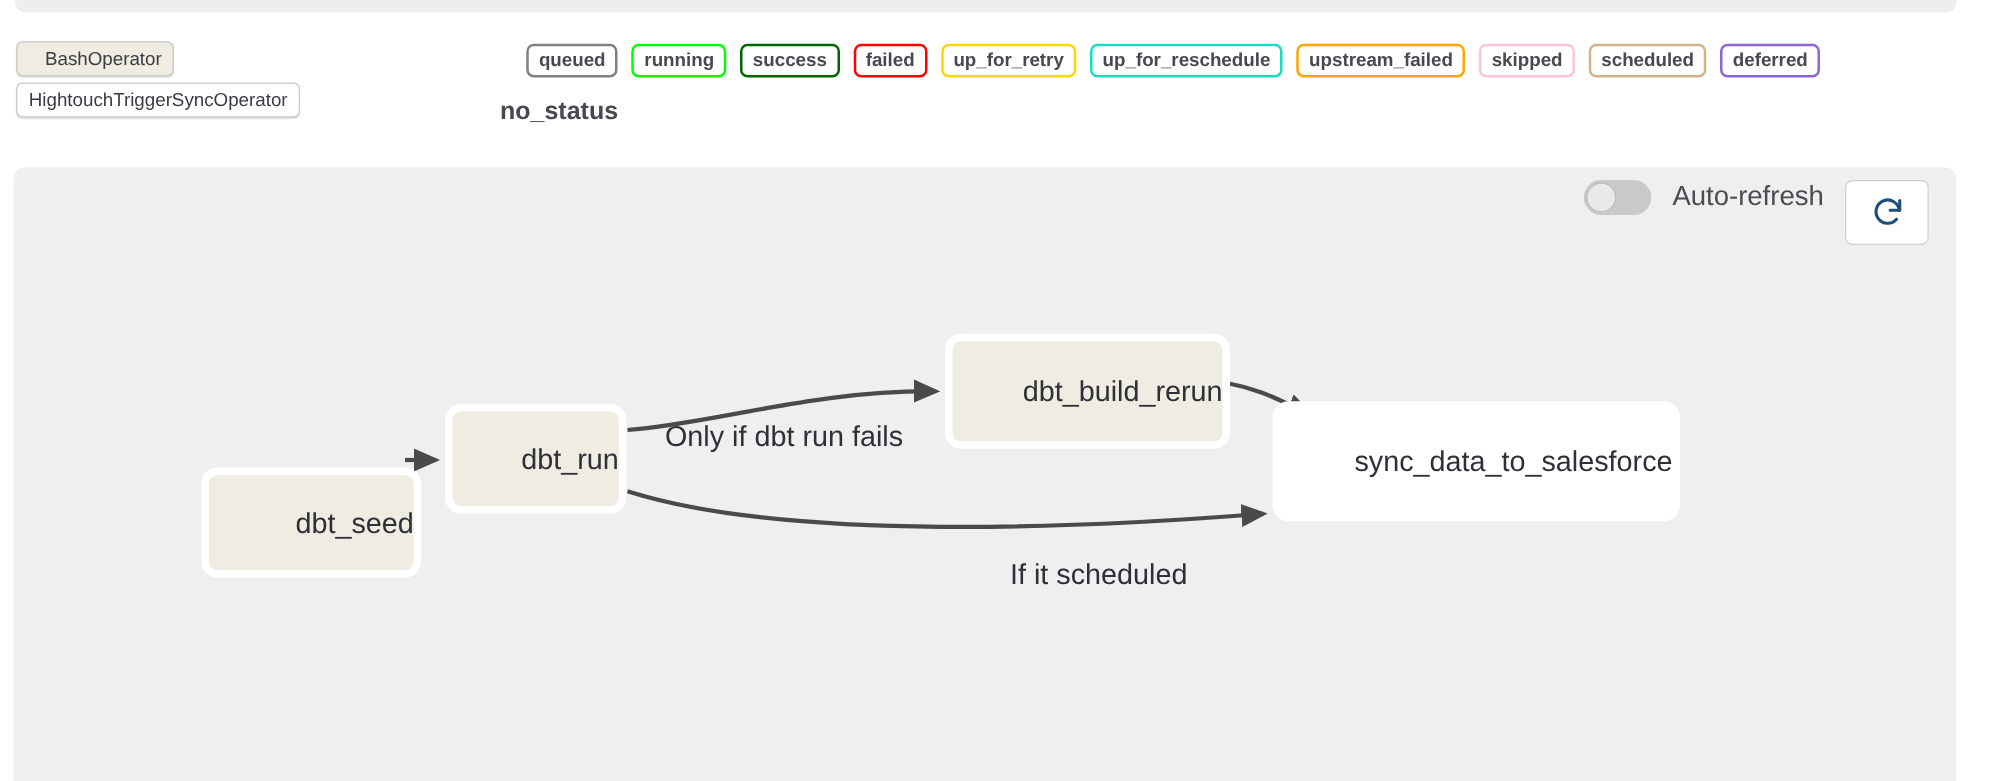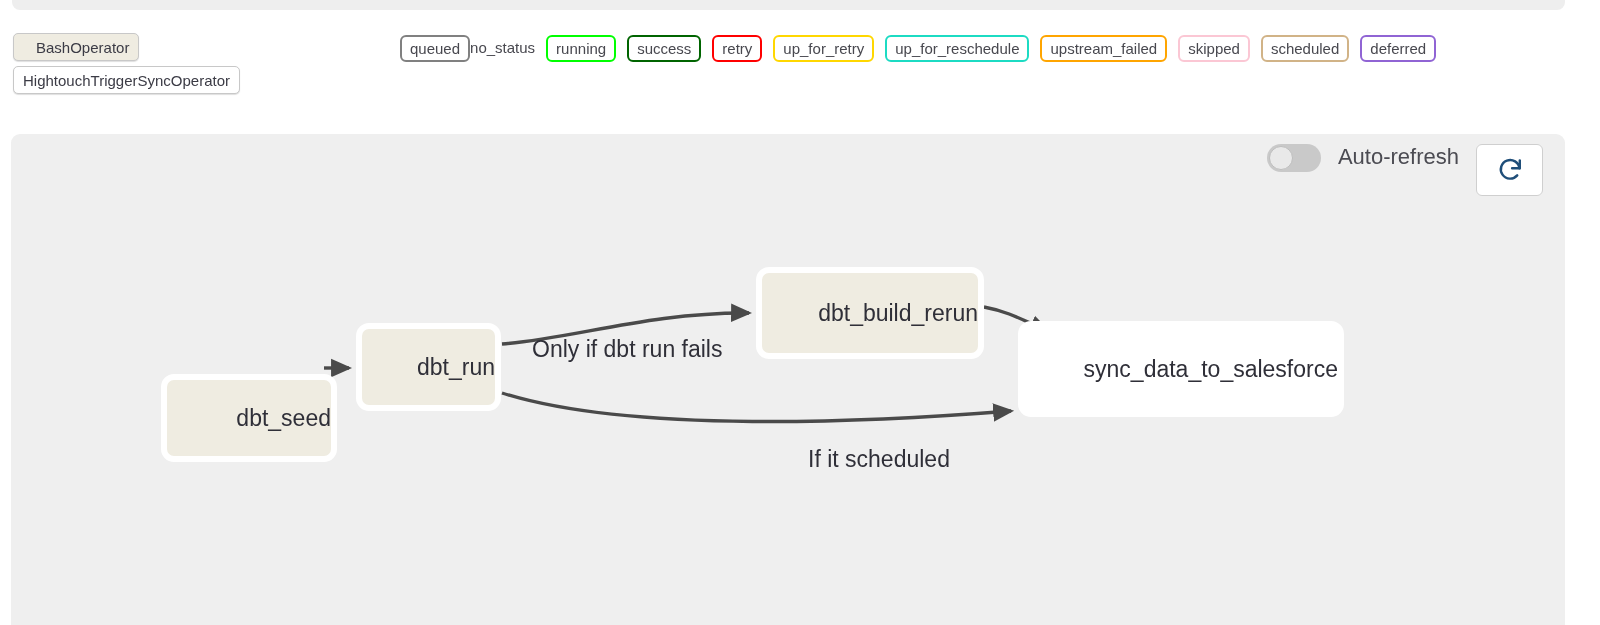--- a/index.html
+++ b/index.html
@@ -34,33 +34,33 @@
     white-space: nowrap;
     box-shadow: 0 1px 1px rgba(0,0,0,.13);
   }
   .op-chip.bash { background: #efece1; margin-bottom: 5px; padding-left: 22px; }
   .op-chip.hightouch { background: #ffffff; }
 
   .status-legend {
     position: absolute; left: 400px; top: 2px;
     display: flex; align-items: flex-start; gap: 11px;
   }
-  .status-item { display: flex; flex-direction: row; align-items: flex-start; }
+  .status-item { display: flex; flex-direction: column; align-items: flex-end; font-weight: bold; }
   .status-chip {
     display: inline-flex; align-items: center; justify-content: center;
     height: 27px; padding: 0 8px;
     background: #ffffff;
     border: 2px solid #999;
     border-radius: 6px;
     font-size: 15px; color: #48484f;
     white-space: nowrap;
   }
   .status-sub {
-    margin-top: 4px;
-    font-size: 15px; color: #48484f;
+    margin-top: 16px;
+    font-size: 20px; color: #48484f;
     white-space: nowrap;
   }
 
   
   .graph-panel {
     position: absolute; left: 11px; top: 134px;
     width: 1554px; height: 520px;
     background: #efefef;
     border-radius: 9px;
     overflow: hidden;
@@ -143,21 +143,21 @@
 
       <div class="status-item">
         <span class="status-chip" id="chip-running" style="border-color: rgb(0, 255, 0);">running</span>
       </div>
 
       <div class="status-item">
         <span class="status-chip" id="chip-success" style="border-color: rgb(0, 100, 0);">success</span>
       </div>
 
       <div class="status-item">
-        <span class="status-chip" id="chip-failed" style="border-color: rgb(255, 0, 0);">retry</span>
+        <span class="status-chip" id="chip-failed" style="border-color: rgb(255, 0, 0);">failed</span>
       </div>
 
       <div class="status-item">
         <span class="status-chip" id="chip-up_for_retry" style="border-color: rgb(255, 215, 0);">up_for_retry</span>
       </div>
 
       <div class="status-item">
         <span class="status-chip" id="chip-up_for_reschedule" style="border-color: rgb(28, 219, 195);">up_for_reschedule</span>
       </div>
 

